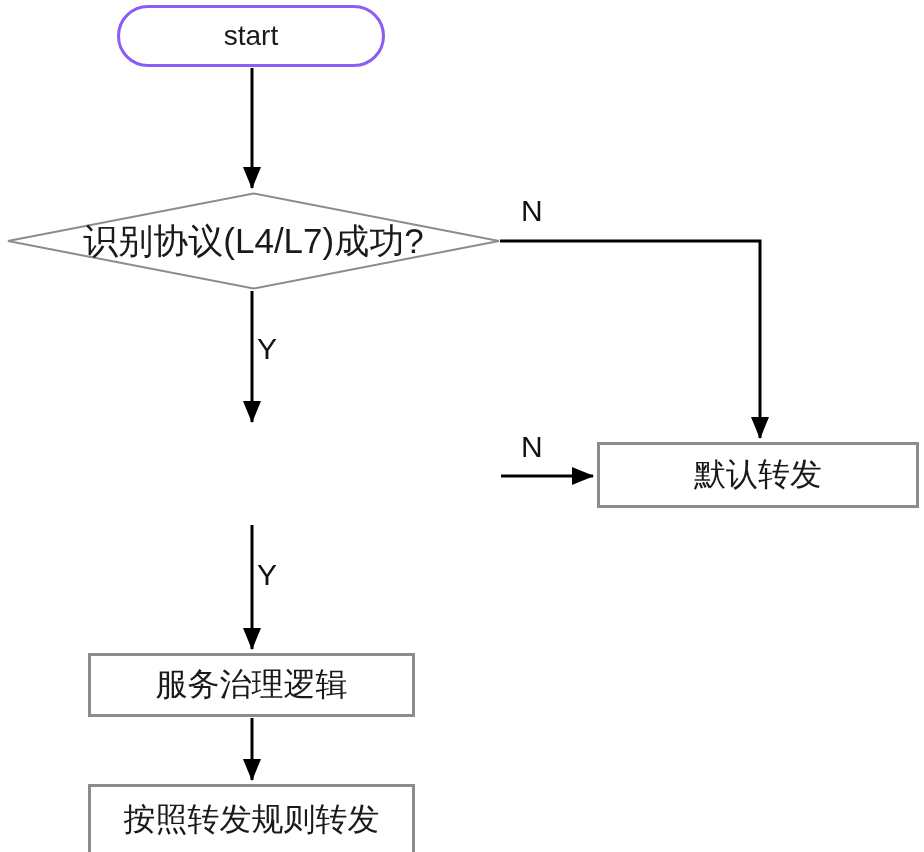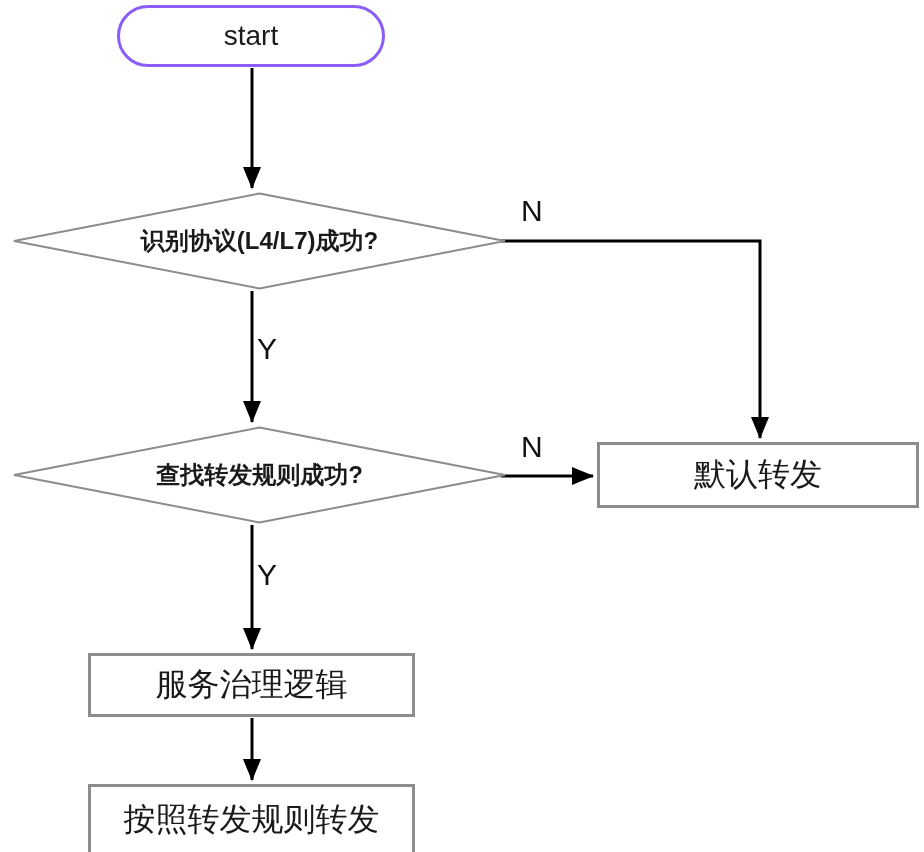--- a/index.html
+++ b/index.html
@@ -35,23 +35,22 @@
   .terminator {
     left: 117px; top: 5px;
     width: 268px; height: 62px;
     border: 3px solid #8b5cf6;
     border-radius: 33px;
     font-size: 28px;
   }
   .decision {
     background: transparent;
     width: 495px; height: 98px;
-    left: 12px;
-    font-size: 24px;
-    font-weight: bold;
+    left: 6px;
+    font-size: 35px;
   }
   .decision-1 { top: 192px; }
   .decision-2 { top: 426px; }
   .decision svg {
     position: absolute;
     left: 0; top: 0;
     width: 100%; height: 100%;
   }
   .decision .node-label {
     position: relative;
@@ -108,26 +107,20 @@
     <span class="node-label">start</span>
   </div>
 
   <div class="node decision decision-1">
     <svg viewBox="0 0 495 98" preserveAspectRatio="none">
       <polygon points="247.5,1.5 493,49 247.5,96.5 2,49" fill="#ffffff" stroke="#8c8c8c" stroke-width="2"></polygon>
     </svg>
     <span class="node-label">识别协议(L4/L7)成功?</span>
   </div>
 
-  <div class="node decision decision-2">
-    <svg viewBox="0 0 495 98" preserveAspectRatio="none">
-      <polygon points="247.5,1.5 493,49 247.5,96.5 2,49" fill="#ffffff" stroke="#8c8c8c" stroke-width="2"></polygon>
-    </svg>
-    <span class="node-label">查找转发规则成功?</span>
-  </div>
 
   <div class="node process process-default-forward">
     <span class="node-label">默认转发</span>
   </div>
 
   <div class="node process process-service-governance">
     <span class="node-label">服务治理逻辑</span>
   </div>
 
   <div class="node process process-forward-by-rule">

